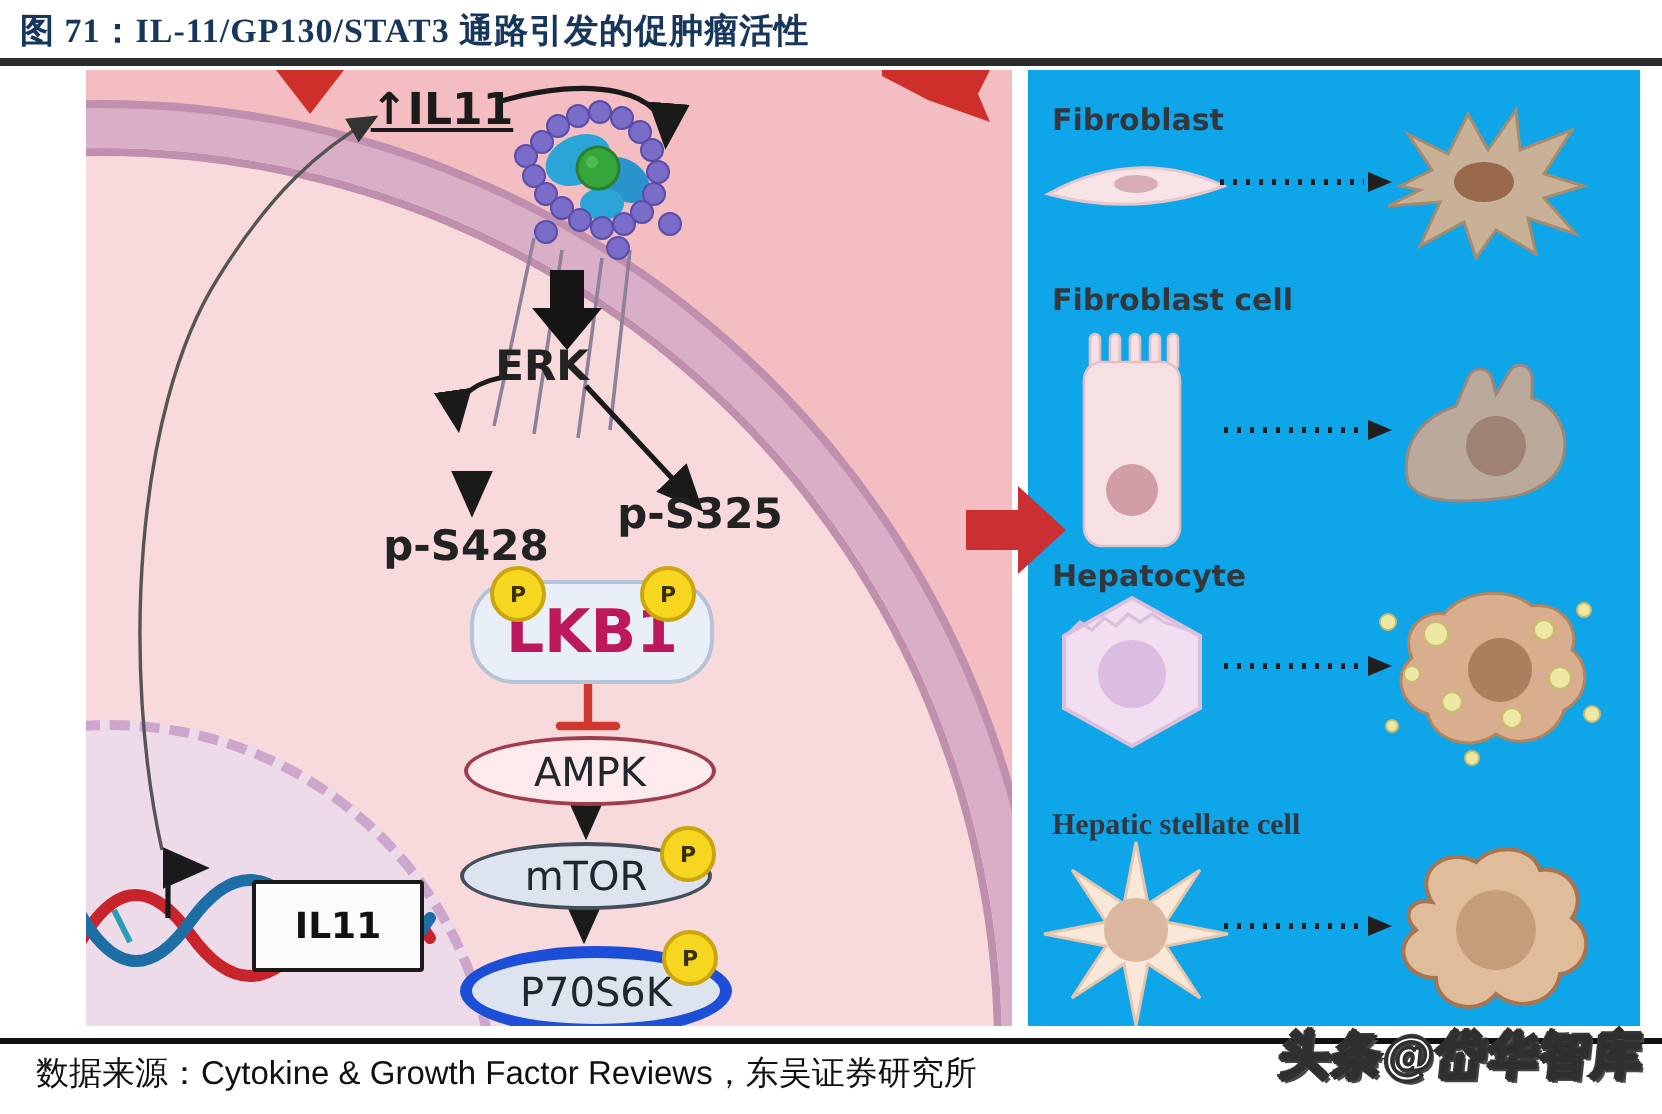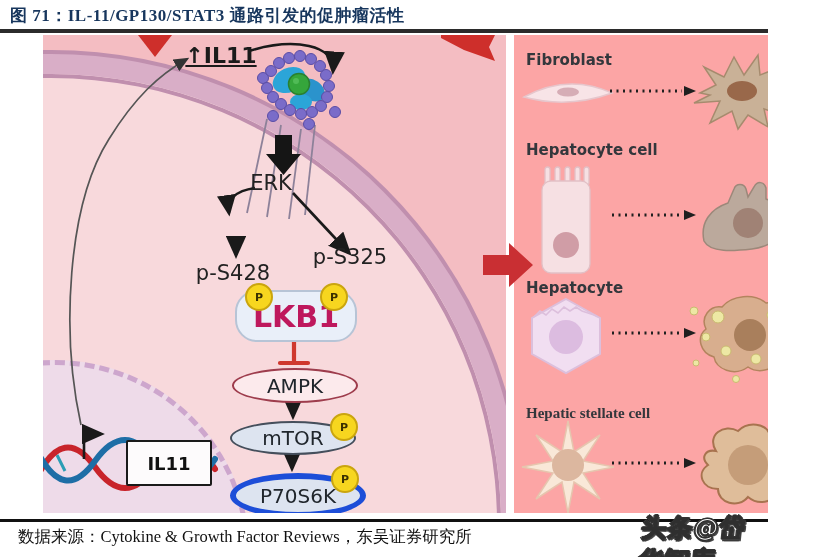--- a/index.html
+++ b/index.html
@@ -1,57 +1,57 @@
 <!DOCTYPE html>
 <html><head>
 <meta charset="utf-8">
 <style>
   html,body{margin:0;padding:0;background:#fff;}
-  .stage{position:relative;width:768px;height:557px;background:#fff;overflow:hidden;
+  .stage{position:relative;width:831px;height:557px;background:#fff;overflow:hidden;
          font-family:"DejaVu Sans",sans-serif;}
   
   .fig-title{position:absolute;left:10px;top:4px;font-family:"Liberation Serif",serif;
              font-weight:bold;font-size:17px;color:#17365d;letter-spacing:.5px;}
   .rule-top{position:absolute;left:0;top:29px;width:831px;height:3.5px;background:#2b2b2b;}
   .rule-bottom{position:absolute;left:0;top:519px;width:831px;height:2.5px;background:#111;}
-  .source-text{position:absolute;left:18px;top:526px;font-family:Liberation Serif, serif;
+  .source-text{position:absolute;left:18px;top:526px;font-family:Liberation Sans, sans-serif;
                font-size:16.5px;color:#101010;}
   .watermark{position:absolute;left:640px;top:511px;font-size:25px;font-weight:bold;
              color:#fff;transform:skewX(-6deg);letter-spacing:1px;
              -webkit-text-stroke:1.3px #2f2f2f;
              text-shadow:1.5px 0 #3a3a3a,-1.5px 0 #3a3a3a,0 1.5px #3a3a3a,0 -1.5px #3a3a3a,
                          2px 2px 0 #4a4a4a;}
   
   .panel-left{position:absolute;left:43px;top:35px;width:463px;height:478px;
               background:#f4bdc2;overflow:hidden;}
   .cell-body{position:absolute;left:-462px;top:19px;width:900px;height:900px;border-radius:50%;
              background:#f8d9dc;border:20px solid #d9aec7;
              box-shadow:0 0 0 4px #c08fae, inset 0 0 0 4px #c08fae;}
   .nucleus{position:absolute;left:-183px;top:325px;width:380px;height:380px;border-radius:50%;
            background:#eedbe9;border:5px dashed #cda6cd;}
   .overlay{position:absolute;left:0;top:0;}
   .nodelbl{position:absolute;transform:translateX(-50%);white-space:nowrap;color:#1b1b1b;}
   .lbl-il11{font-size:22px;font-weight:bold;}
-  .lbl-mid{font-size:21px;font-weight:400;color:#222;}
+  .lbl-mid{font-size:21px;font-weight:700;color:#222;}
   .lkb1-box{position:absolute;left:192px;top:255px;width:118px;height:48px;border-radius:22px;
             background:#e9eff9;border:2px solid #b7c4d6;display:flex;align-items:center;
             justify-content:center;font-size:30px;font-weight:600;color:#be185d;}
   .ellipse-node{position:absolute;border-radius:50%;display:flex;align-items:center;
                 justify-content:center;font-size:20px;font-weight:500;color:#20262c;}
   .ampk{left:189px;top:333px;width:122px;height:31px;background:#fceaec;border:2px solid #9e3d4d;}
   .mtor{left:187px;top:386px;width:122px;height:30px;background:#dde4f0;border:2px solid #454f5c;}
   .p70{left:187px;top:438px;width:124px;height:33px;background:#dde4f0;border:6px solid #1d4ed8;}
   .pbadge{position:absolute;width:24px;height:24px;border-radius:50%;background:#f7d61f;
           border:2px solid #caa50e;display:flex;align-items:center;justify-content:center;
           font-size:11px;font-weight:bold;color:#3a3000;z-index:5;}
   .gene-box{position:absolute;left:35px;top:405px;width:82px;height:42px;background:#fdfbfc;
             border:2.5px solid #1a1a1a;border-radius:2px;display:flex;align-items:center;
             justify-content:center;font-size:18px;font-weight:bold;color:#111;margin-left:48px;}
   
-  .panel-right{position:absolute;left:514px;top:35px;width:306px;height:478px;background:#fca5a5;}
+  .panel-right{position:absolute;left:514px;top:35px;width:306px;height:478px;background:#0ea5e9;}
   .rowlbl{position:absolute;left:12px;font-size:15px;font-weight:600;color:#33373c;}
   .mid-arrow{position:absolute;left:483px;top:243px;}
 </style>
 </head>
 <body>
 
 <div class="stage">
 
   <div class="fig-title">图 71：IL-11/GP130/STAT3 通路引发的促肿瘤活性</div>
   <div class="rule-top"></div>
@@ -150,21 +150,21 @@
     <div class="ellipse-node ampk">AMPK</div>
     <div class="pbadge" style="left:287px;top:378px;">P</div>
     <div class="ellipse-node p70">P70S6K</div>
     <div class="pbadge" style="left:288px;top:430px;">P</div>
 
     <div class="gene-box">IL11</div>
   </div>
 
   <div class="panel-right">
     <div class="rowlbl" style="top:16px;">Fibroblast</div>
-    <div class="rowlbl" style="top:106px;">Hepatocyte cell</div>
+    <div class="rowlbl" style="top:106px;">Fibroblast cell</div>
     <div class="rowlbl" style="top:244px;">Hepatocyte</div>
     <div class="rowlbl" style="top:370px;font-family:Liberation Serif, serif;">Hepatic stellate cell</div>
 
     <svg width="306" height="478" viewBox="0 0 306 478" style="position:absolute;left:0;top:0;">
 
       <g transform="translate(10,40)">
         <path d="M 0,22 Q 44,-2 88,18 Q 44,34 0,22 Z" fill="#f8e4e7" stroke="#e6c6cc" stroke-width="1.5"></path>
         <ellipse cx="44" cy="17" rx="11" ry="4.5" fill="#d6adb6"></ellipse>
       </g>
       <g>

